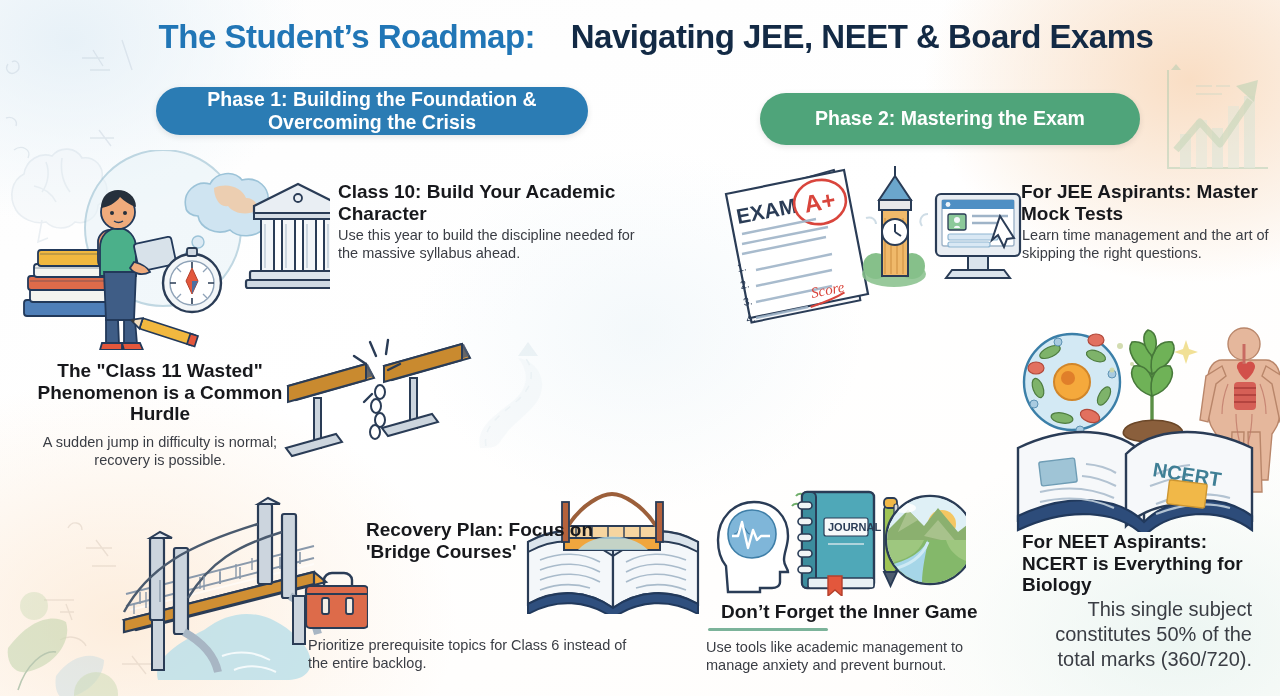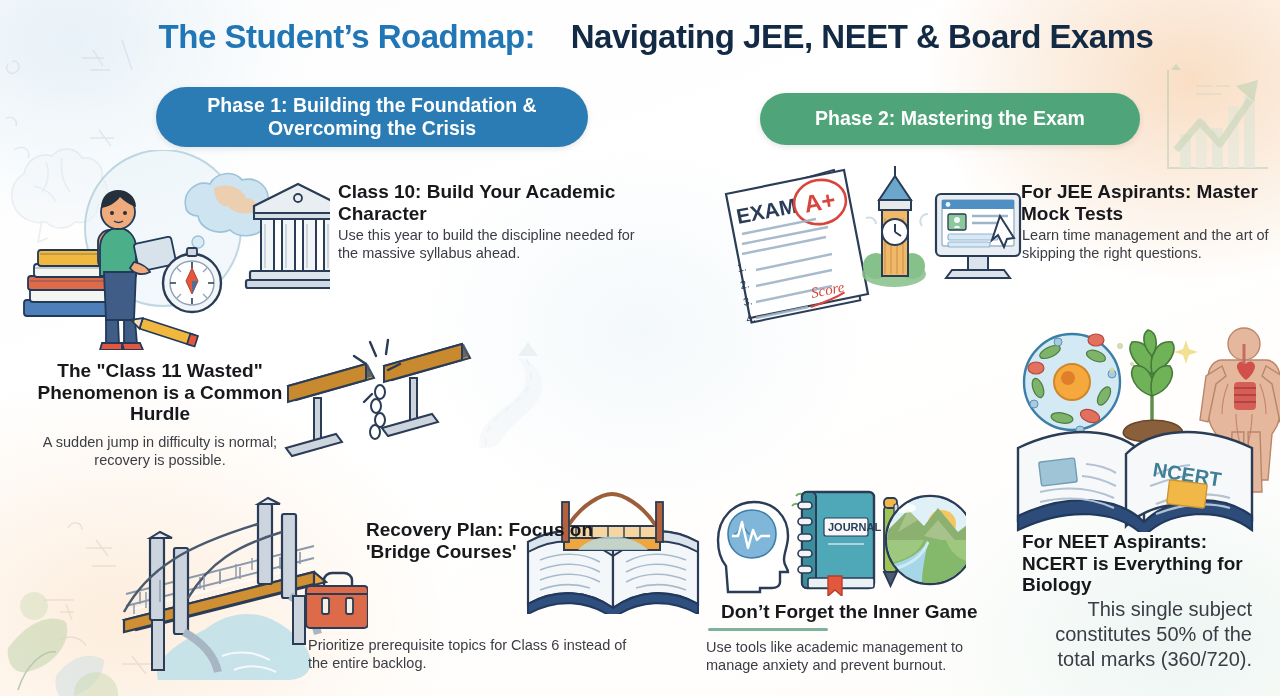--- a/index.html
+++ b/index.html
@@ -24,21 +24,21 @@
   
   #title { top:18px; left:0; width:1280px; text-align:center;
     font-size:33px; font-weight:bold; letter-spacing:-.5px; white-space:nowrap; }
   #title .t1 { color:#2176b6; }
   #title .t2 { color:#132a45; }
 
   
   .pill { border-radius:30px; color:#fff; font-weight:bold; text-align:center;
     display:flex; align-items:center; justify-content:center; line-height:1.2;
     box-shadow:0 2px 6px rgba(0,0,0,.10); }
-  #phase1 { left:156px; top:87px; width:432px; height:60px; background:#2b7cb4; font-size:19.5px; }
+  #phase1 { left:156px; top:87px; width:432px; height:48px; background:#2b7cb4; font-size:19.5px; }
   #phase2 { left:760px; top:93px; width:380px; height:52px; background:#4fa47a; font-size:19.5px; }
 
   
   .h { color:#17181c; font-weight:bold; line-height:1.14; }
   .p { color:#3a3d44; line-height:1.26; }
 
   #b1h { left:338px; top:181px; width:300px; font-size:19px; }
   #b1p { left:338px; top:226px; width:300px; font-size:14.5px; }
 
   #b2h { left:28px; top:360px; width:264px; font-size:19px; text-align:center; }

